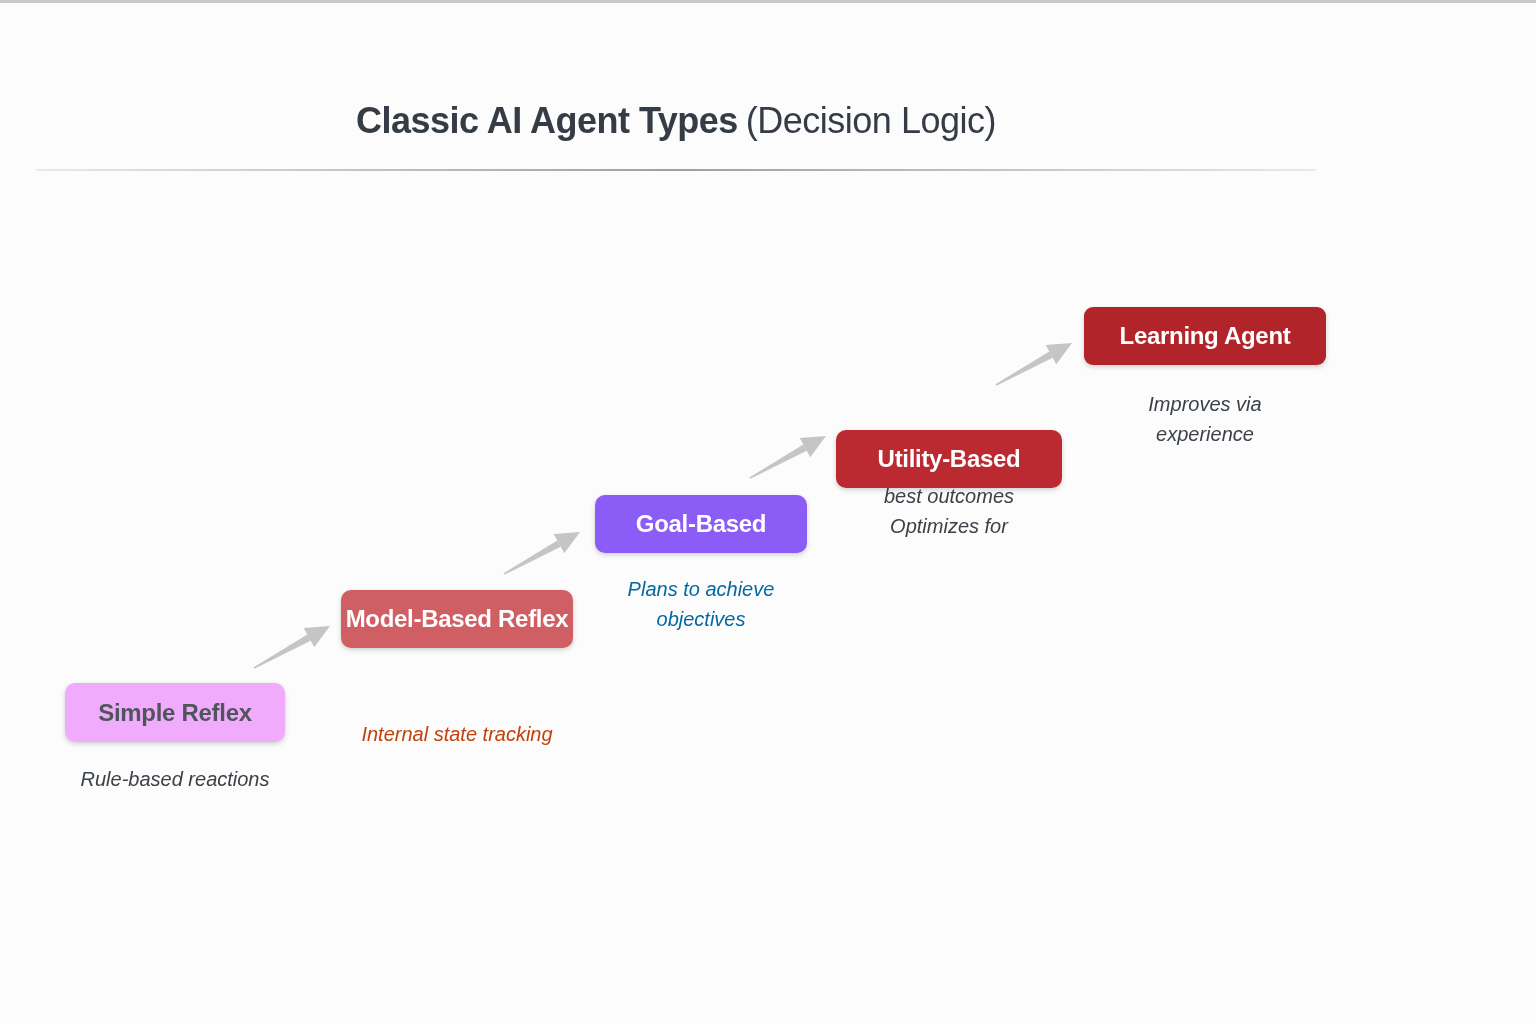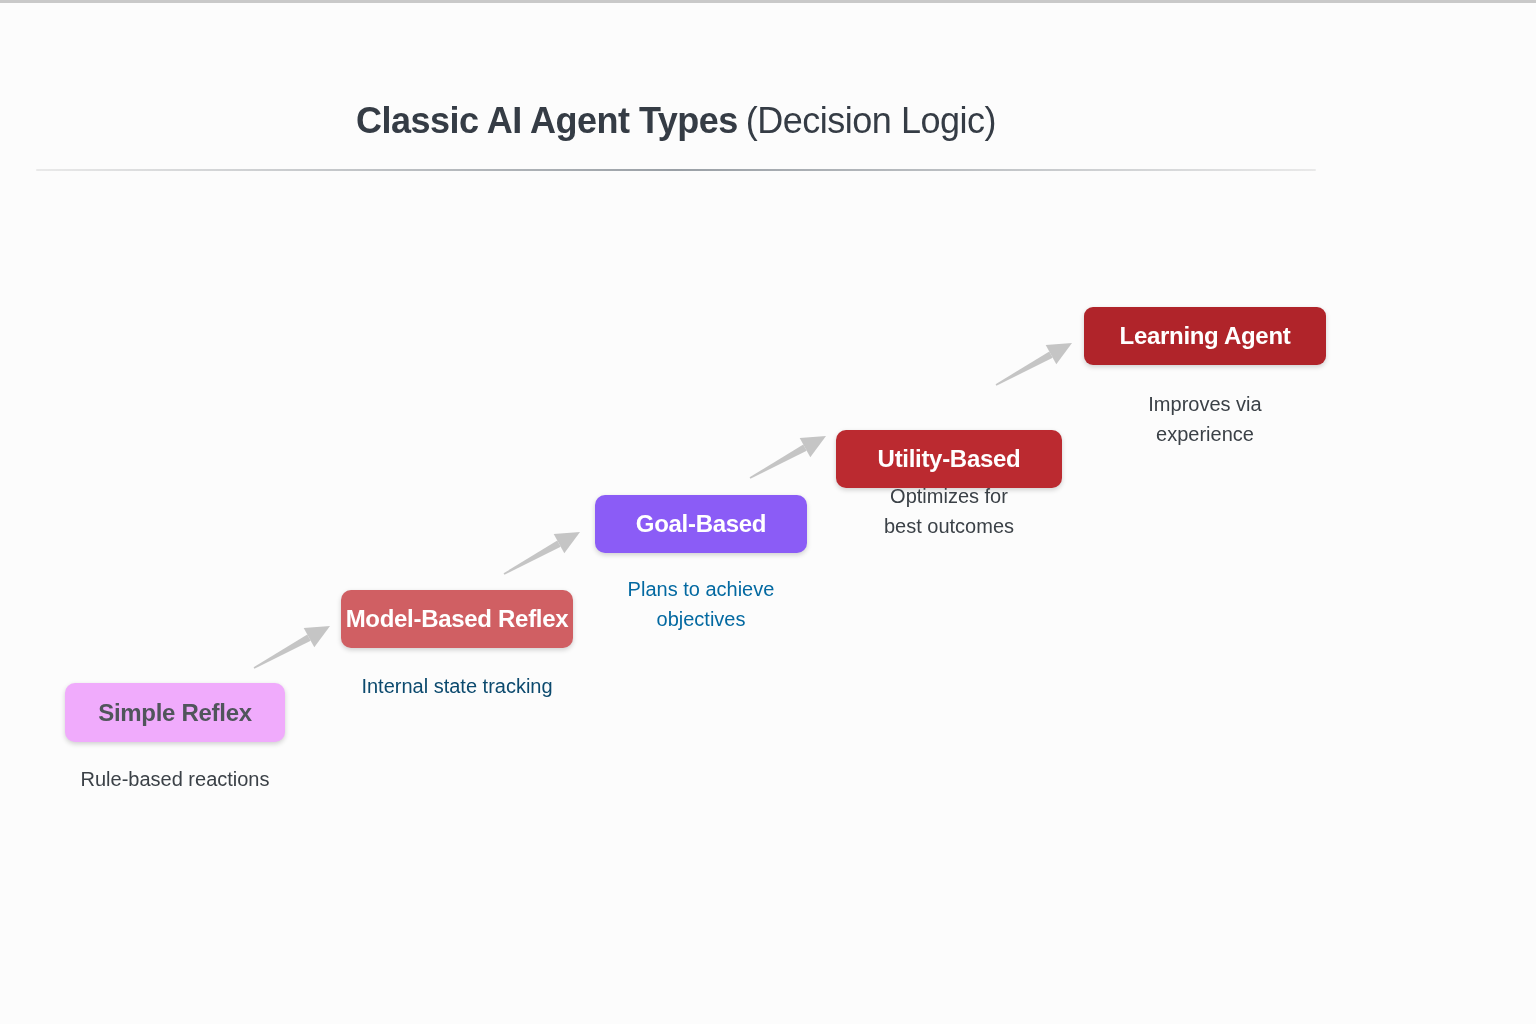--- a/index.html
+++ b/index.html
@@ -39,21 +39,21 @@
     letter-spacing: -0.3px;
     white-space: nowrap;
   }
   .caption {
     position: absolute;
     width: 260px;
     text-align: center;
     font-size: 20px;
     line-height: 30px;
   }
-  .caption span { display: block; }
+  .caption span { display: block; font-style: italic; }
   .arrow-svg { position: absolute; width: 80px; height: 52px; }
 
   
   .box-0 { left: 65px;   top: 683px; width: 220px; height: 59px; }
   .box-1 { left: 341px;  top: 590px; width: 232px; height: 58px; }
   .box-2 { left: 595px;  top: 495px; width: 212px; height: 58px; }
   .box-3 { left: 836px;  top: 400px; width: 226px; height: 58px; margin-top: 30px; }
   .box-4 { left: 1084px; top: 307px; width: 242px; height: 58px; border-radius: 9px; }
 
   .cap-0 { left: 45px;   top: 764px; }
@@ -89,21 +89,21 @@
   </div>
 
   <svg class="arrow-svg arr-0" viewBox="0 0 80 52">
     <polygon points="1.6,47.3 2.4,48.7 58.7,20.7 55.3,14.5" style="fill: rgb(197, 197, 197);"></polygon>
     <polygon points="78,6 62.3,27.2 51.7,8.0" style="fill: rgb(197, 197, 197);"></polygon>
   </svg>
 
   <div class="step-box box-1" style="background: rgb(208, 95, 99); color: rgb(255, 255, 255);">
     <span>Model-Based Reflex</span>
   </div>
-  <div class="caption cap-1" style="color: #0c4a6e;">
+  <div class="caption cap-1" style="color: #c2410c; margin-top: 48px;">
     <span>Internal state tracking</span>
     <span></span>
   </div>
 
   <svg class="arrow-svg arr-1" viewBox="0 0 80 52">
     <polygon points="1.6,47.3 2.4,48.7 58.7,20.7 55.3,14.5" style="fill: rgb(197, 197, 197);"></polygon>
     <polygon points="78,6 62.3,27.2 51.7,8.0" style="fill: rgb(197, 197, 197);"></polygon>
   </svg>
 
   <div class="step-box box-2" style="background: #8b5cf6; color: rgb(255, 255, 255);">
@@ -116,22 +116,22 @@
 
   <svg class="arrow-svg arr-2" viewBox="0 0 80 52">
     <polygon points="1.6,47.3 2.4,48.7 58.7,20.7 55.3,14.5" style="fill: rgb(197, 197, 197);"></polygon>
     <polygon points="78,6 62.3,27.2 51.7,8.0" style="fill: rgb(197, 197, 197);"></polygon>
   </svg>
 
   <div class="step-box box-3" style="background: rgb(187, 42, 48); color: rgb(255, 255, 255);">
     <span>Utility-Based</span>
   </div>
   <div class="caption cap-3" style="color: rgb(59, 65, 71);">
+    <span>best outcomes</span>
     <span>Optimizes for</span>
-    <span>best outcomes</span>
   </div>
 
   <svg class="arrow-svg arr-3" viewBox="0 0 80 52">
     <polygon points="1.6,47.3 2.4,48.7 58.7,20.7 55.3,14.5" style="fill: rgb(197, 197, 197);"></polygon>
     <polygon points="78,6 62.3,27.2 51.7,8.0" style="fill: rgb(197, 197, 197);"></polygon>
   </svg>
 
   <div class="step-box box-4" style="background: rgb(176, 36, 42); color: rgb(255, 255, 255);">
     <span>Learning Agent</span>
   </div>

